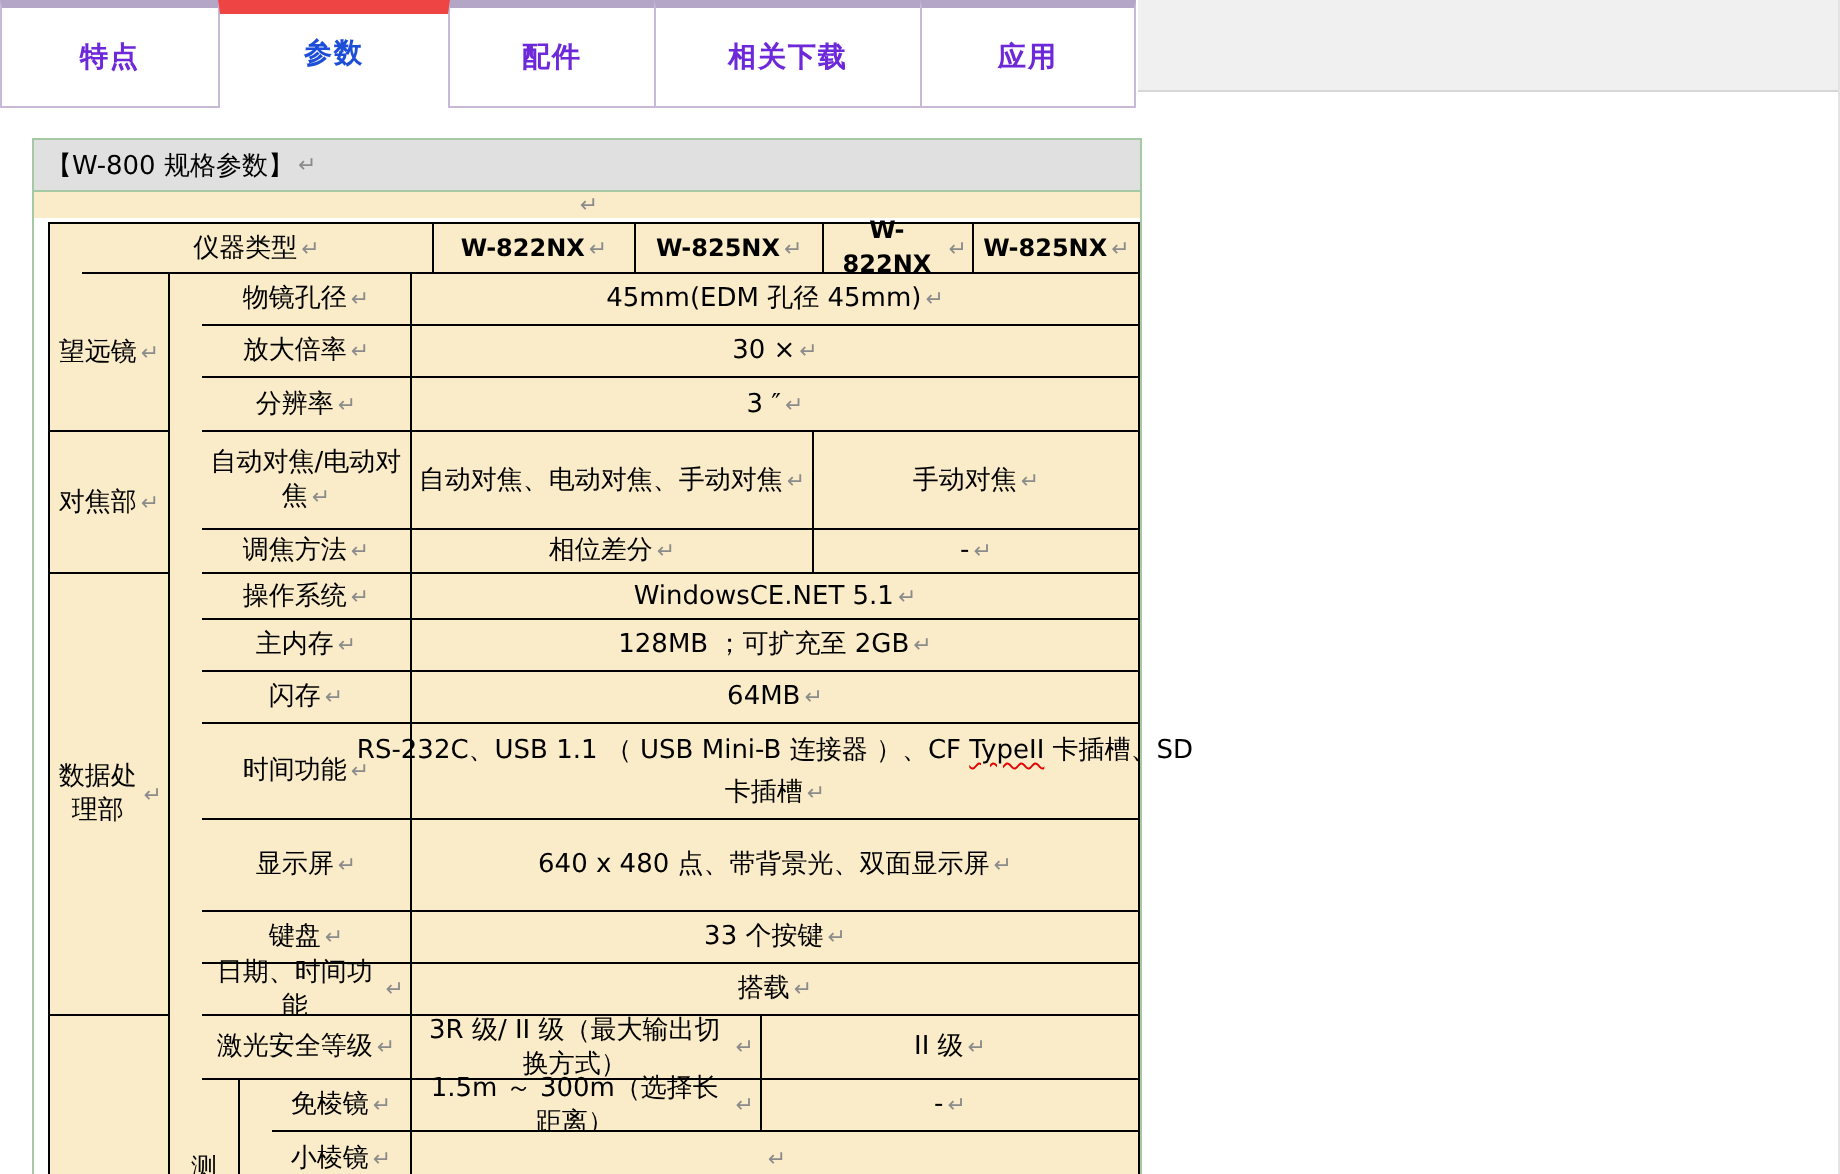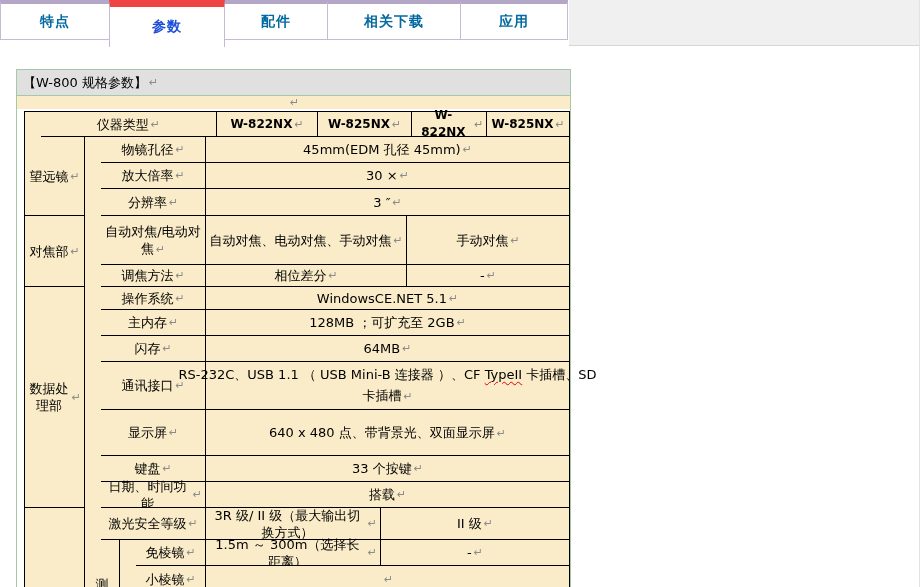--- a/index.html
+++ b/index.html
@@ -2,23 +2,23 @@
 <html><head>
 <meta charset="utf-8">
 <style>
   html,body{margin:0;padding:0;}
   body{width:920px;height:587px;overflow:hidden;background:#ffffff;
        font-family:"DejaVu Sans","Liberation Sans",sans-serif;font-size:13px;color:#000;}
   .screen{position:relative;width:920px;height:587px;overflow:hidden;box-sizing:border-box;border-right:1px solid #e3e3e3;}
 
   
   .tabbar{display:flex;align-items:flex-start;height:47px;}
-  .tab{box-sizing:border-box;height:40px;background:#fff;border:1px solid #c6bad6;border-top:4px solid #b3a6c6;
+  .tab{box-sizing:border-box;height:54px;background:#fff;border:1px solid #c6bad6;border-top:4px solid #b3a6c6;
        display:flex;align-items:center;justify-content:center;
-       font-weight:bold;font-size:14px;color:#0369a1;cursor:pointer;letter-spacing:1px;}
+       font-weight:bold;font-size:14px;color:#6d28d9;cursor:pointer;letter-spacing:1px;}
   .tab + .tab{margin-left:-1px;}
   .tab.active{height:47px;border-top:7px solid #ef4444;border-bottom:none;color:#1d4ed8;position:relative;z-index:2;}
   .t1{width:110px}.t2{width:116px}.t3{width:104px}.t4{width:134px}.t5{width:108px}
   .tab-filler{flex:1;height:46px;box-sizing:border-box;background:#f0f0f0;border-bottom:1px solid #d6d6d6;margin-left:1px;}
 
   
   .outer{margin:22px 0 0 16px;width:555px;box-sizing:border-box;border:1px solid #a5c8a5;background:#fff;}
   .t-title{height:25px;background:#e0e0e0;border-bottom:1px solid #a5c8a5;display:flex;align-items:center;padding-left:6px;}
   .t-empty{height:13px;background:#faecc8;display:flex;align-items:center;justify-content:center;}
   .t-body{background:#fff;padding:2px 1px 0 7px;}
@@ -215,21 +215,21 @@
                   <span>闪存</span>
                   <span class="cr">↵</span>
                 </div>
               <div class="c w364 h26">
                   <span>64MB</span>
                   <span class="cr">↵</span>
                 </div>
             </div>
             <div class="row">
               <div class="c w105 h48">
-                  <span>通讯接口</span>
+                  <span>时间功能</span>
                   <span class="cr">↵</span>
                 </div>
               <div class="c w364 h48 col">
                 <div class="line"><span>RS-232C、USB 1.1 （ USB Mini-B 连接器 ）、CF </span><span class="sq">TypeII</span><span> 卡插槽、SD</span></div>
                 <div class="line"><span>卡插槽</span><span class="cr">↵</span></div>
               </div>
             </div>
             <div class="row">
               <div class="c w105 h46">
                   <span>显示屏</span>

